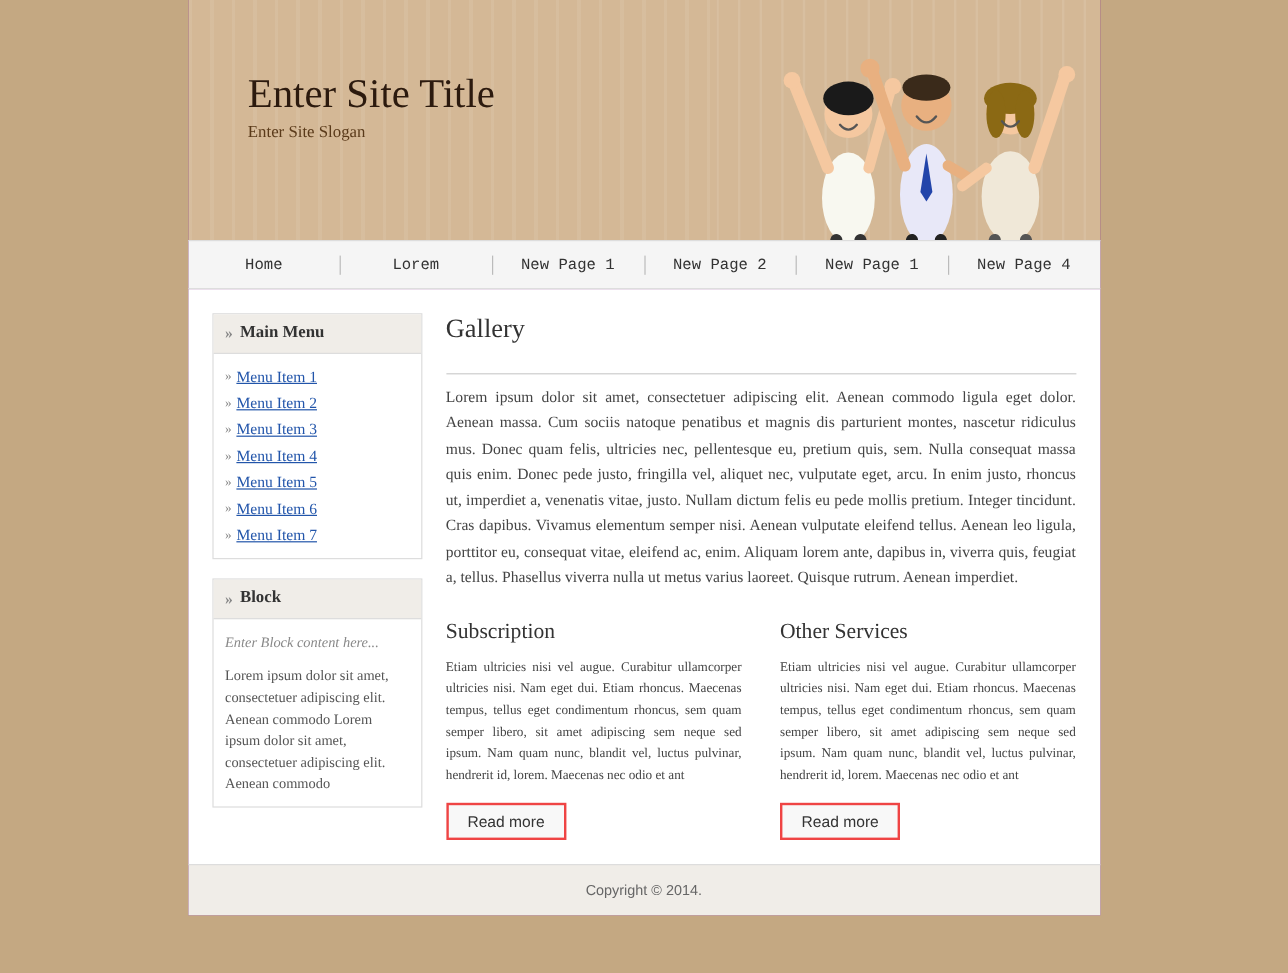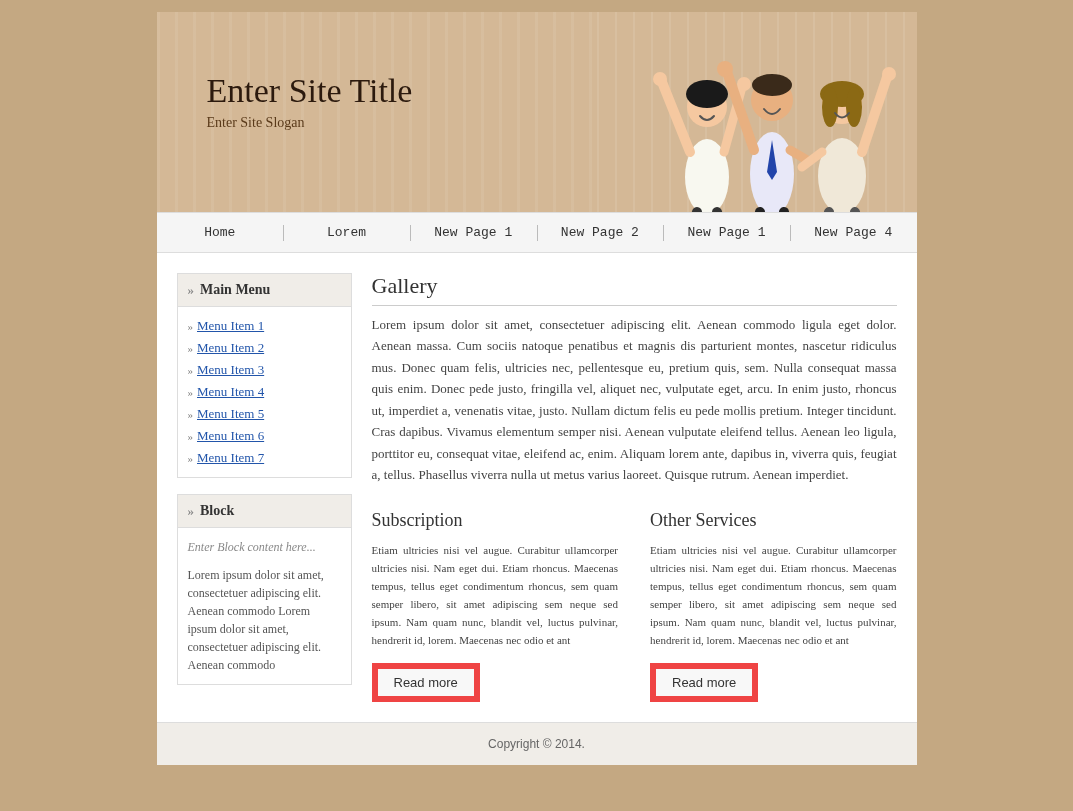--- a/index.html
+++ b/index.html
@@ -4,21 +4,21 @@
   <style>
     * { margin: 0; padding: 0; box-sizing: border-box; }
     body {
       background-color: #c4a882;
       font-family: Georgia, 'Times New Roman', serif;
       font-size: 13px;
       color: #333;
     }
     .outer-wrapper {
       width: 760px;
-      margin: 12px auto;
+      margin: 0 auto;
       background: #701a75;
     }
     
     .site-header {
       width: 100%;
       height: 200px;
       background-color: #d4b896;
       position: relative;
       overflow: hidden;
     }
@@ -168,21 +168,21 @@
       flex: 1;
     }
     .gallery-section {
       margin-bottom: 24px;
     }
     .section-title {
       font-size: 22px;
       font-weight: normal;
       color: #333;
       margin-bottom: 8px;
-      padding-bottom: 6px;
+      padding-bottom: 24px;
       border-bottom: 1px solid #ccc;
     }
     .gallery-text {
       font-size: 13px;
       line-height: 1.65;
       color: #444;
       text-align: justify;
     }
     .two-col {
       display: flex;
@@ -201,21 +201,21 @@
     .col-text {
       font-size: 11px;
       line-height: 1.65;
       color: #444;
       text-align: justify;
       margin-bottom: 14px;
     }
     .read-more-btn {
       display: inline-block;
       padding: 6px 16px;
-      border: 6px solid #ef4444;
+      border: 2px solid #ef4444;
       background: #f8f8f8;
       color: #333;
       font-size: 13px;
       cursor: pointer;
       text-decoration: none;
       font-family: Arial, sans-serif;
     }
 
     
     .site-footer {

